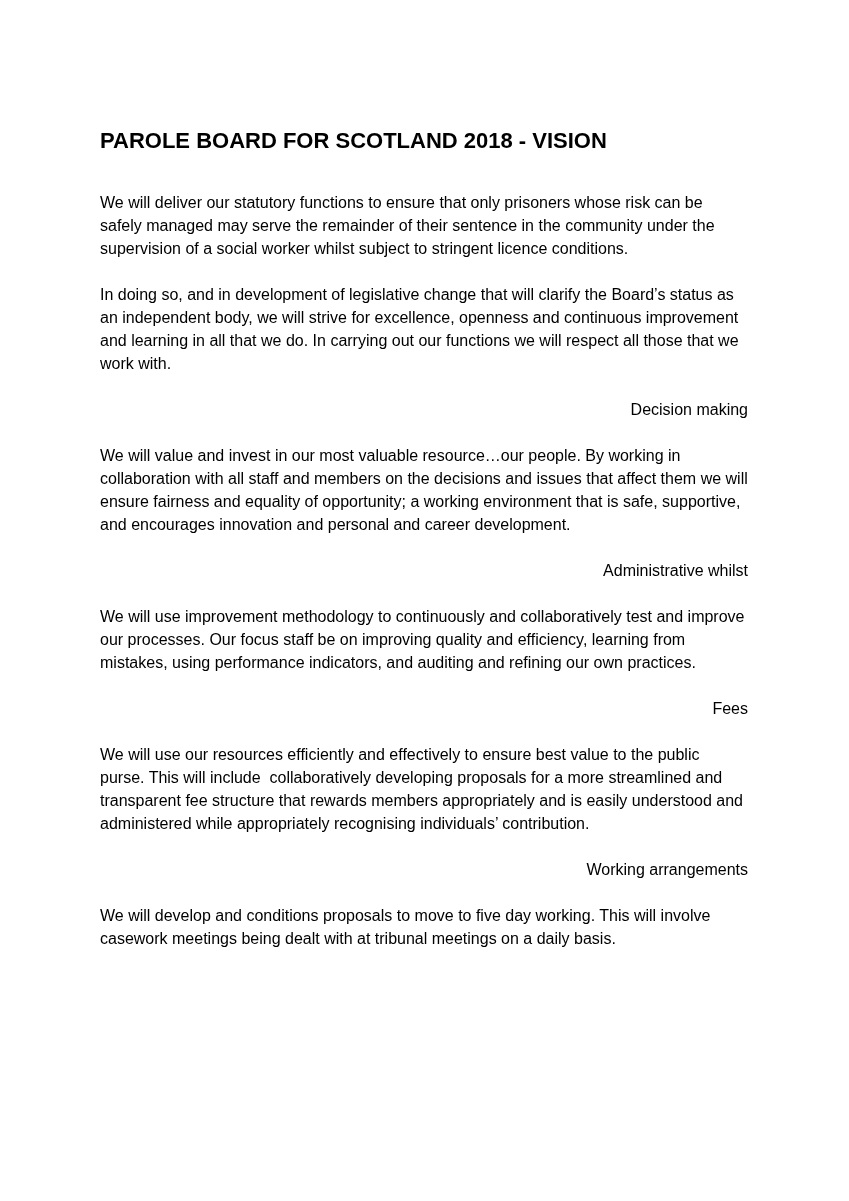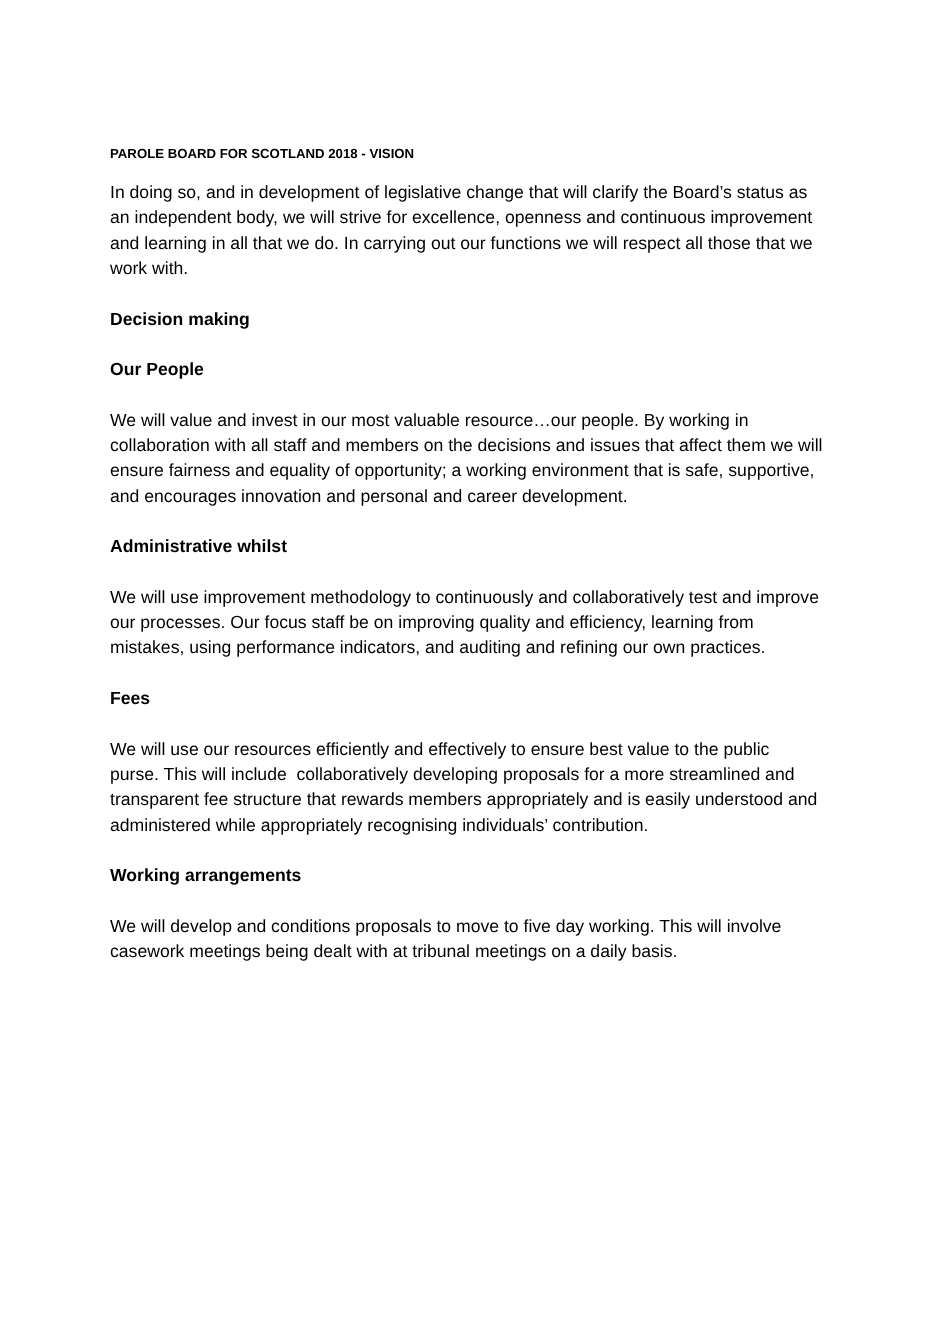--- a/index.html
+++ b/index.html
@@ -15,54 +15,55 @@
     color: #000000;
     overflow: hidden;
   }
   .page {
     position: absolute;
     top: 129px;
     left: 100px;
     width: 648px;
   }
   .doc-title {
-    font-size: 12px;
+    font-size: 22px;
     line-height: 23px;
     font-weight: bold;
-    margin: 0 0 12px 0;
+    margin: 0 0 39px 0;
     white-space: pre-wrap;
   }
   .doc-heading {
     font-size: 16px;
     line-height: 23px;
-    font-weight: bold;
+    font-weight: normal;
     margin: 0 0 23px 0;
     white-space: pre-wrap;
+    text-align: right;
   }
   .doc-paragraph {
     font-size: 16px;
     line-height: 23px;
     font-weight: normal;
     margin: 0 0 23px 0;
     white-space: pre-wrap;
   }
 </style>
 </head>
 <body>
 
 <div class="page">
   <h1 class="doc-title">PAROLE BOARD FOR SCOTLAND 2018 - VISION</h1>
 
+  <p class="doc-paragraph">We will deliver our statutory functions to ensure that only prisoners whose risk can be safely managed may serve the remainder of their sentence in the community under the supervision of a social worker whilst subject to stringent licence conditions.</p>
 
   <p class="doc-paragraph">In doing so, and in development of legislative change that will clarify the Board’s status as an independent body, we will strive for excellence, openness and continuous improvement and learning in all that we do. In carrying out our functions we will respect all those that we work with.</p>
 
   <h2 class="doc-heading">Decision making</h2>
 
 
-  <h2 class="doc-heading">Our People</h2>
 
   <p class="doc-paragraph">We will value and invest in our most valuable resource…our people. By working in collaboration with all staff and members on the decisions and issues that affect them we will ensure fairness and equality of opportunity; a working environment that is safe, supportive, and encourages innovation and personal and career development.</p>
 
   <h2 class="doc-heading">Administrative whilst</h2>
 
   <p class="doc-paragraph">We will use improvement methodology to continuously and collaboratively test and improve our processes. Our focus staff be on improving quality and efficiency, learning from mistakes, using performance indicators, and auditing and refining our own practices.</p>
 
   <h2 class="doc-heading">Fees</h2>
 
   <p class="doc-paragraph">We will use our resources efficiently and effectively to ensure best value to the public purse. This will include  collaboratively developing proposals for a more streamlined and transparent fee structure that rewards members appropriately and is easily understood and administered while appropriately recognising individuals’ contribution.</p>

